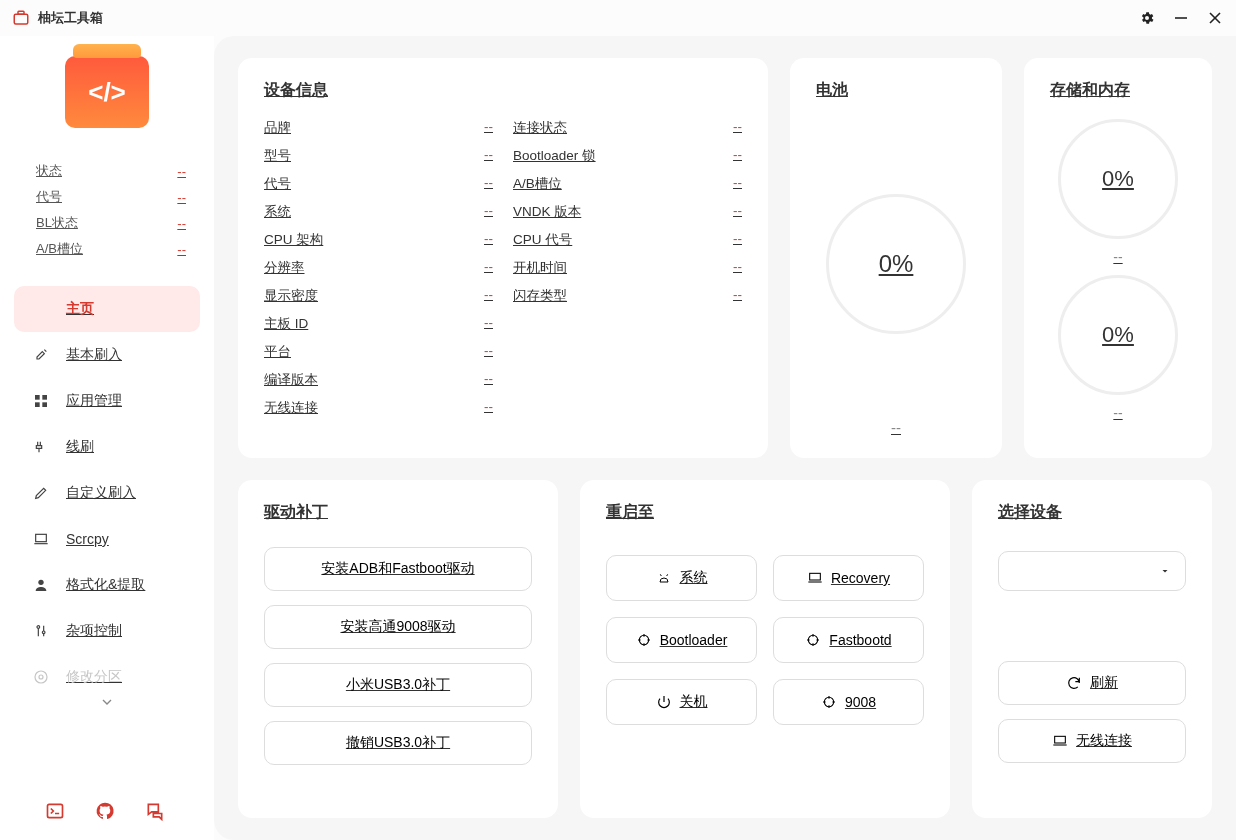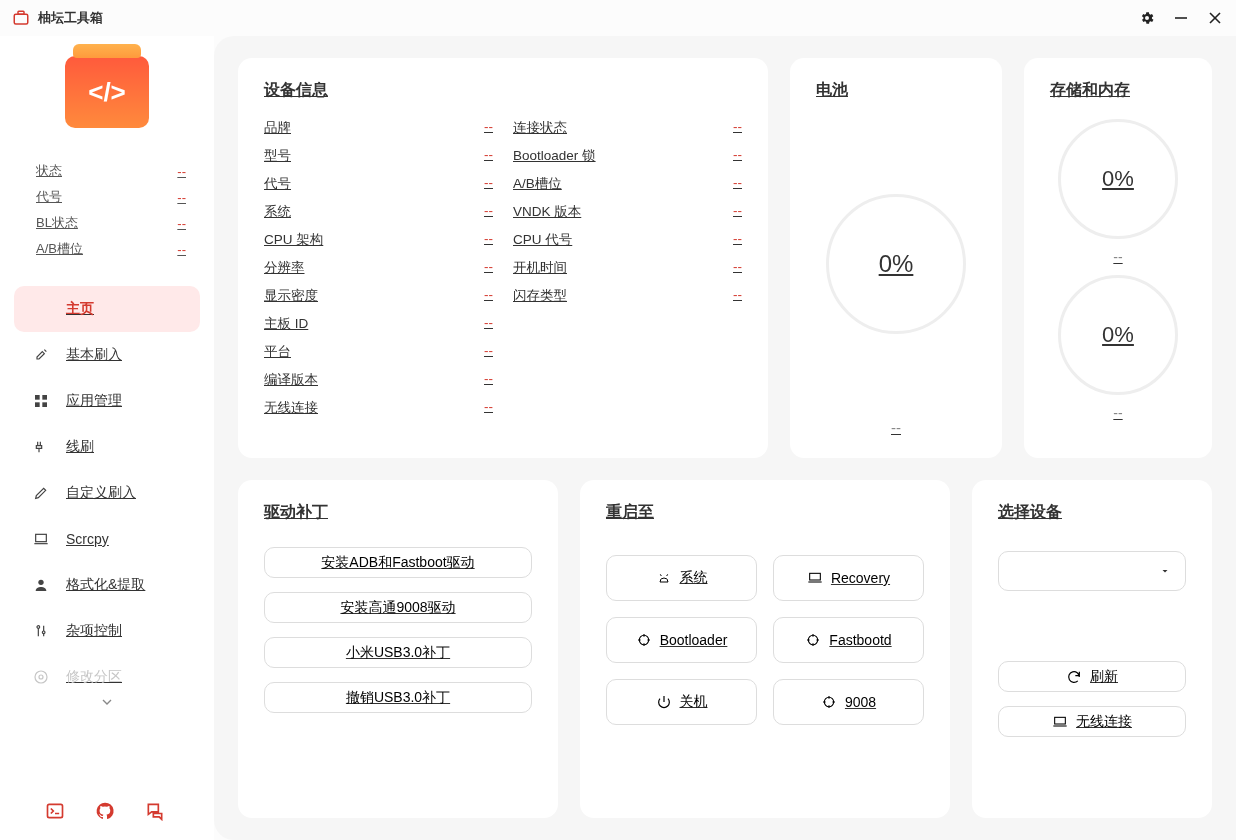--- a/index.html
+++ b/index.html
@@ -132,21 +132,21 @@
   .ring.small { width:120px; height:120px; font-size:22px; }
   .battery-footer { text-align:center; color:#888; font-size:15px; margin-top:10px; }
 
   .storage-card { flex:0 0 188px; display:flex; flex-direction:column; }
   .storage-body { flex:1; display:flex; flex-direction:column; gap:10px; align-items:center; justify-content:flex-start; }
   .storage-sub { color:#888; font-size:14px; }
 
   .driver-card { flex:0 0 320px; }
   .driver-btns { display:flex; flex-direction:column; gap:14px; margin-top:6px; }
   .obtn {
-    height:31px;
+    height:44px;
     border:1px solid #ddd;
     border-radius:10px;
     background:#fff;
     font-size:14px;
     cursor:pointer;
     display:flex; align-items:center; justify-content:center; gap:8px;
   }
 
   .reboot-card { flex:1; }
   .reboot-grid { display:grid; grid-template-columns:1fr 1fr; gap:16px; margin-top:14px; }

